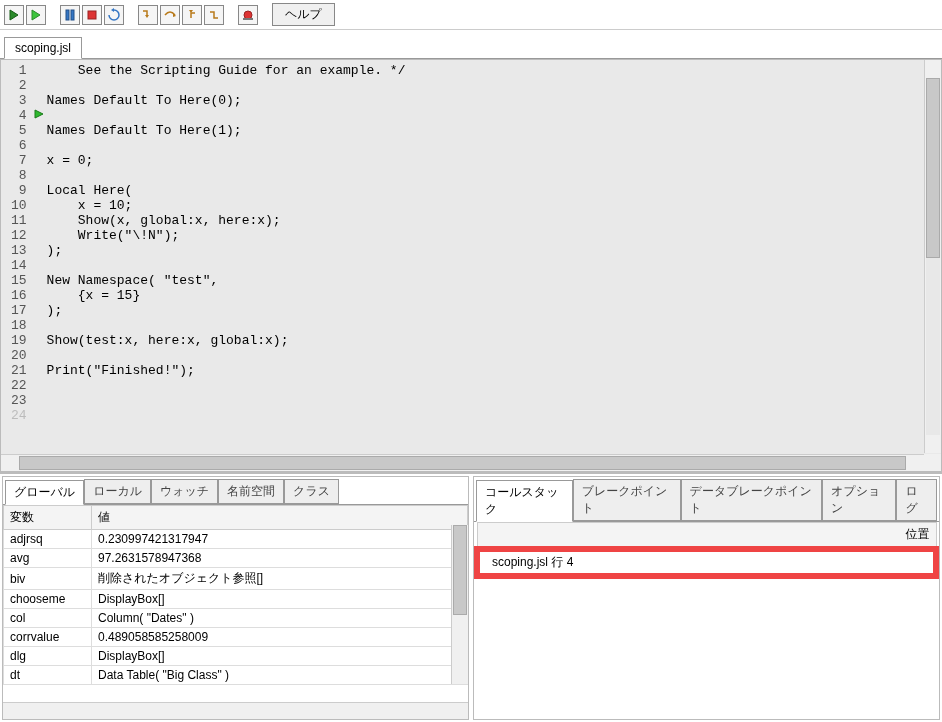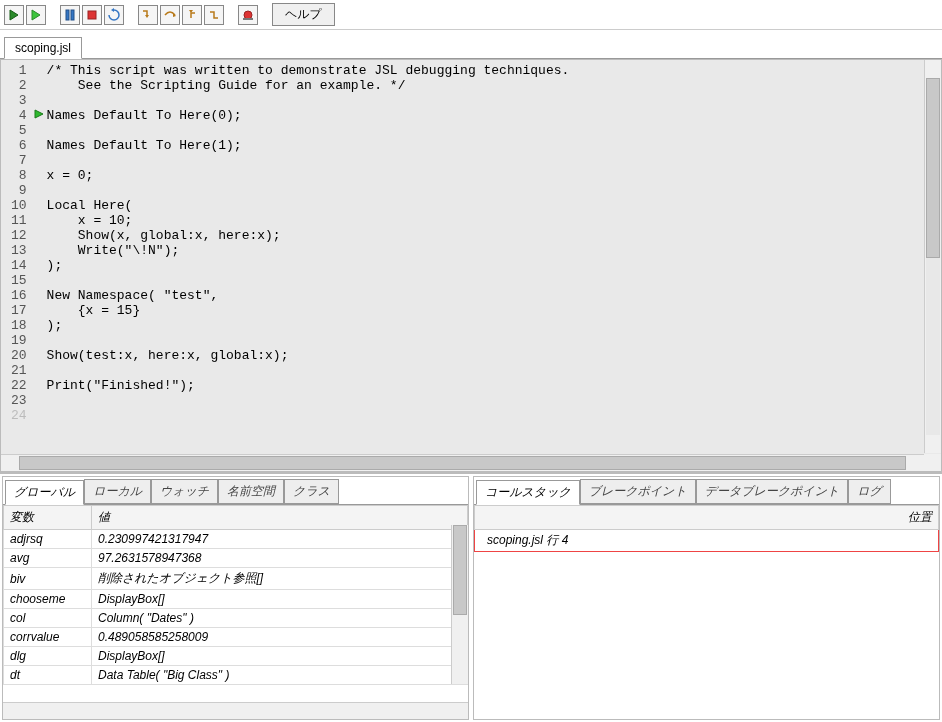--- a/index.html
+++ b/index.html
@@ -127,21 +127,20 @@
   height: 250px;
   border-top: 2px solid #bbb;
 }
 .pane {
   flex: 1;
   display: flex;
   flex-direction: column;
   border: 1px solid #bbb;
   margin: 2px;
   overflow: hidden;
-  font-style: italic;
 }
 .tabs {
   display: flex;
   border-bottom: 1px solid #999;
   padding: 2px 2px 0 2px;
 }
 .tab {
   border: 1px solid #999;
   background: #eee;
   padding: 3px 8px;
@@ -201,21 +200,21 @@
   font-size: 12px;
 }
 .stack-table th {
   text-align: right;
   font-weight: normal;
   background: #f4f4f4;
   border: 1px solid #ccc;
   padding: 3px 6px;
 }
 .stack-table td {
-  border: 1px solid #ef4444;
+  border: 6px solid #ef4444;
   padding: 2px 12px;
 }
 </style>
 </head>
 <body>
 
 <div class="toolbar">
   <div class="tb-btn">
     <svg viewBox="0 0 14 14">
         <polygon points="3,2 11,7 3,12" fill="#2a8a2a" stroke="#165c16"></polygon>
@@ -334,21 +333,20 @@
           <div></div>
           <div></div>
           <div></div>
           <div></div>
           <div></div>
           <div></div>
           <div></div>
           <div></div>
         </div>
       <div class="code-col" id="codecol">
-          <div class="line">/* This script was written to demonstrate JSL debugging techniques.</div>
           <div class="line">    See the Scripting Guide for an example. */</div>
           <div class="line"></div>
           <div class="line">Names Default To Here(0);</div>
           <div class="line"></div>
           <div class="line">Names Default To Here(1);</div>
           <div class="line"></div>
           <div class="line">x = 0;</div>
           <div class="line"></div>
           <div class="line">Local Here(</div>
           <div class="line">    x = 10;</div>
@@ -436,20 +434,21 @@
         </div>
     </div>
     <div class="pane-hscroll"></div>
   </div>
 
   <div class="pane">
     <div class="tabs" id="righttabs">
         <div class="tab active">コールスタック</div>
         <div class="tab">ブレークポイント</div>
         <div class="tab">データブレークポイント</div>
+        <div class="tab">オプション</div>
         <div class="tab">ログ</div>
       </div>
     <div class="table-wrap">
       <table class="stack-table">
         <thead>
           <tr>
               <th>位置</th>
             </tr>
         </thead>
         <tbody id="stackrows">

